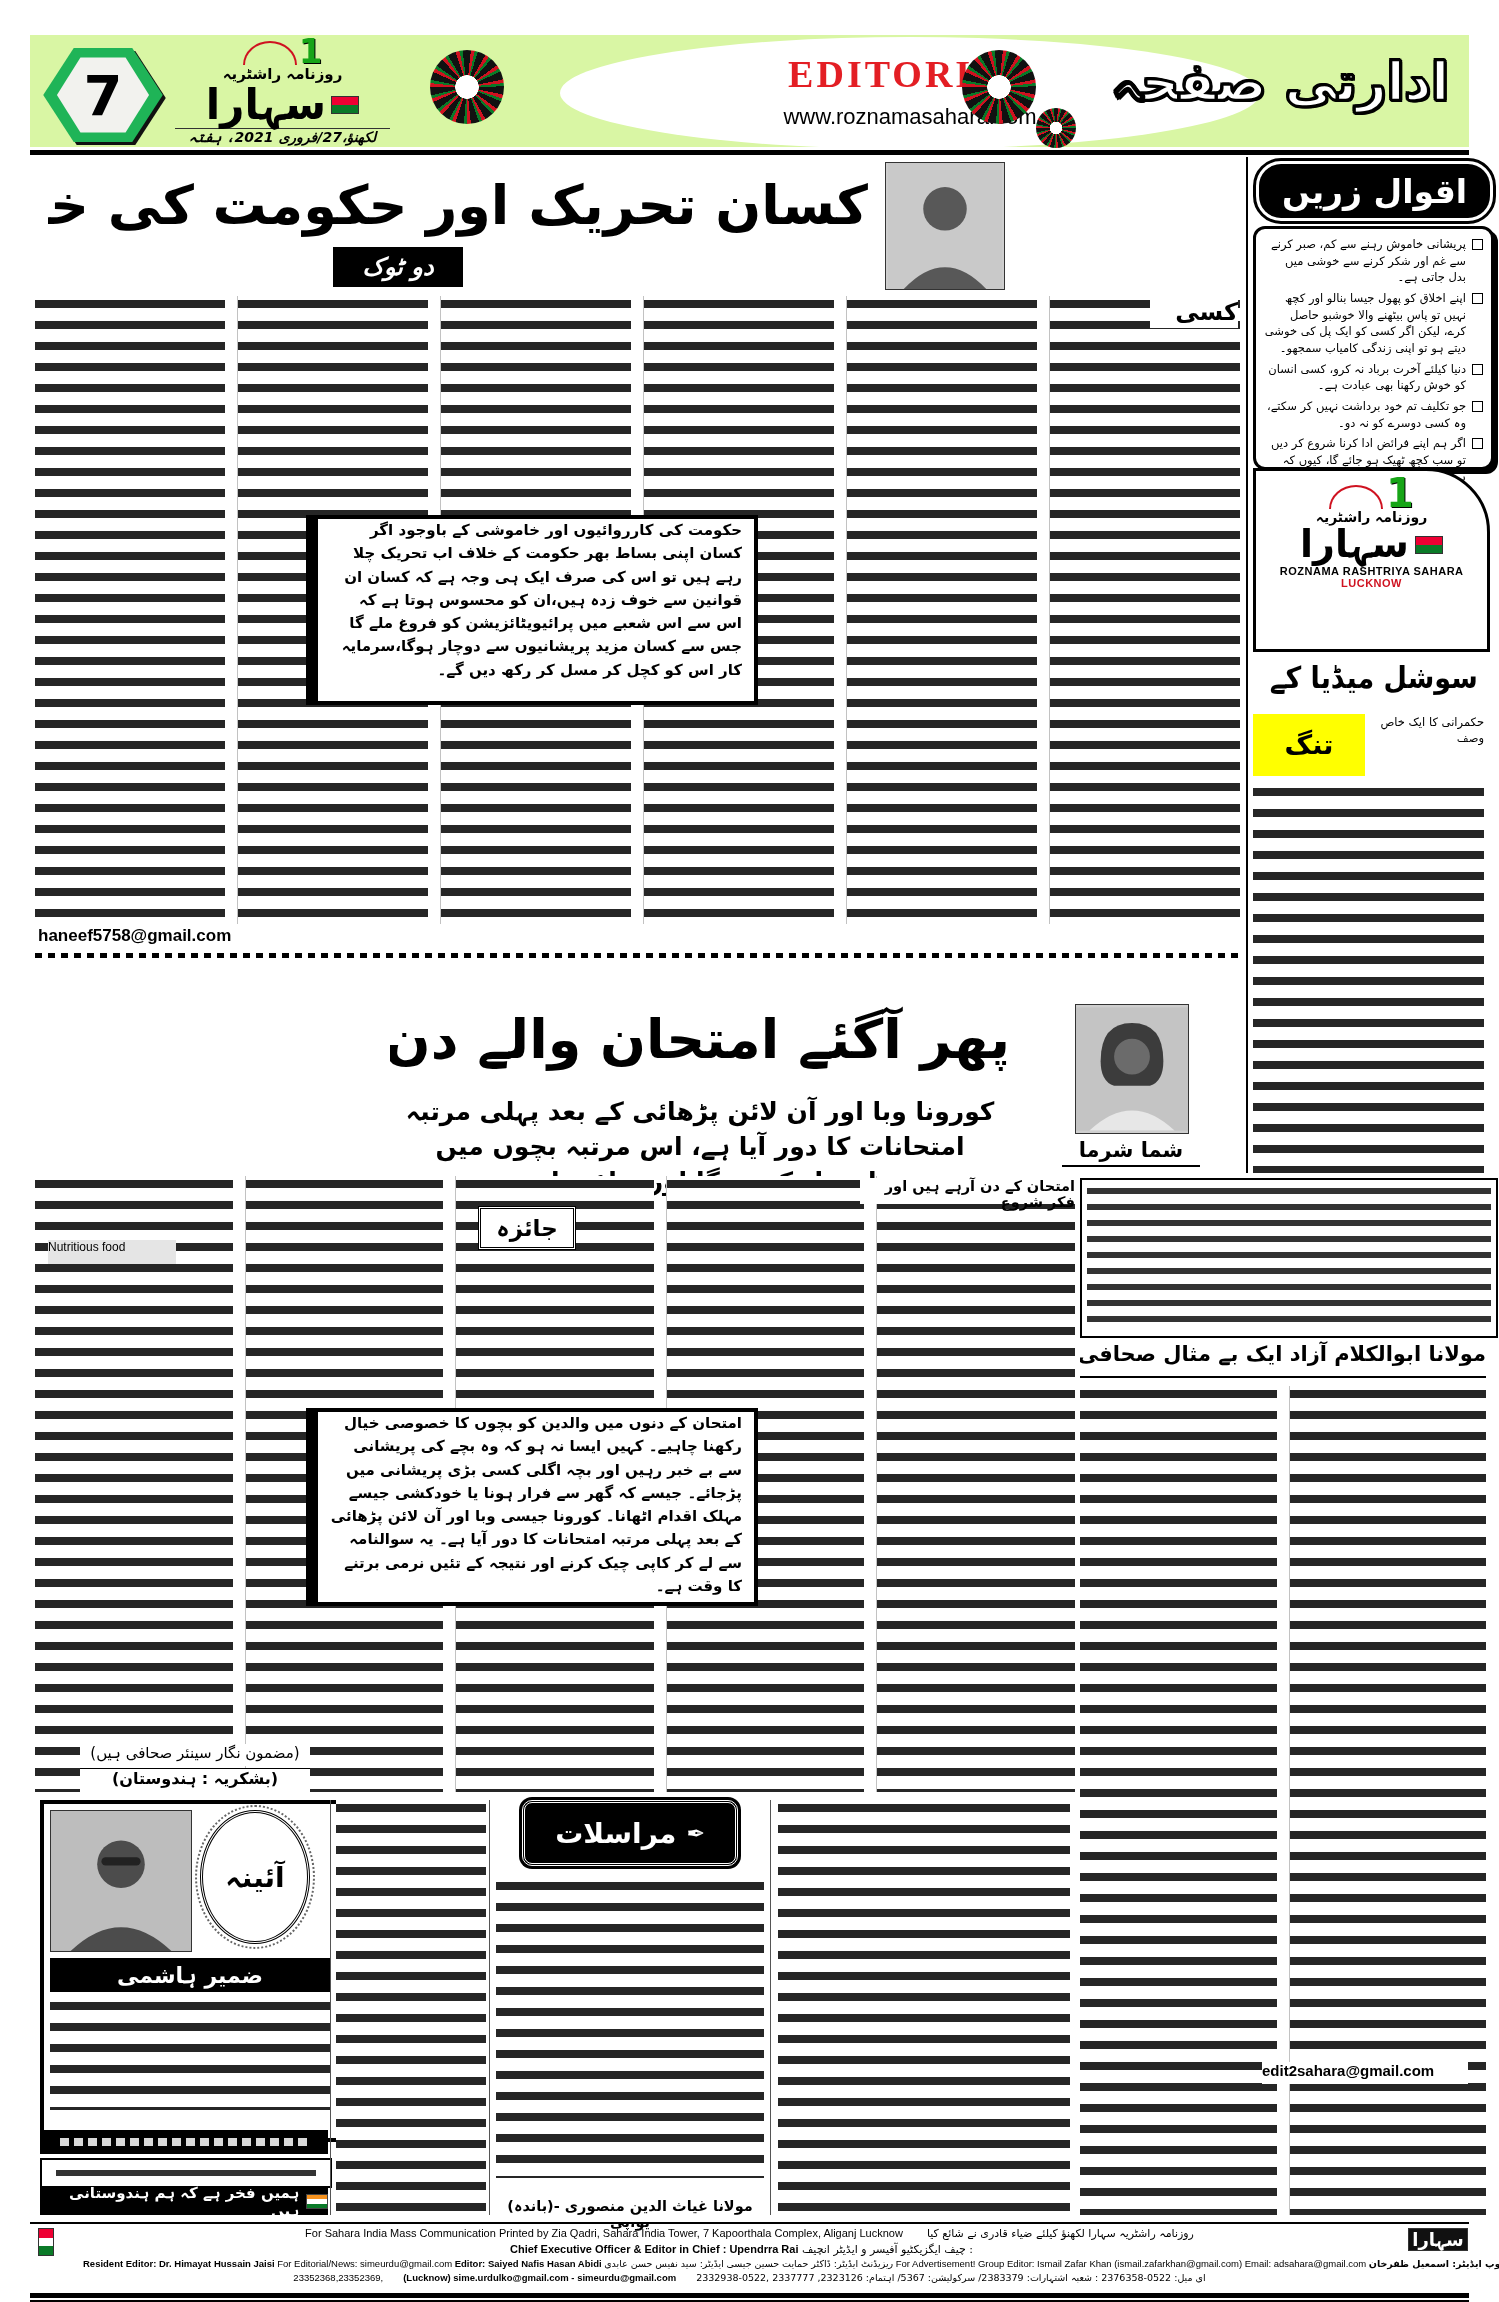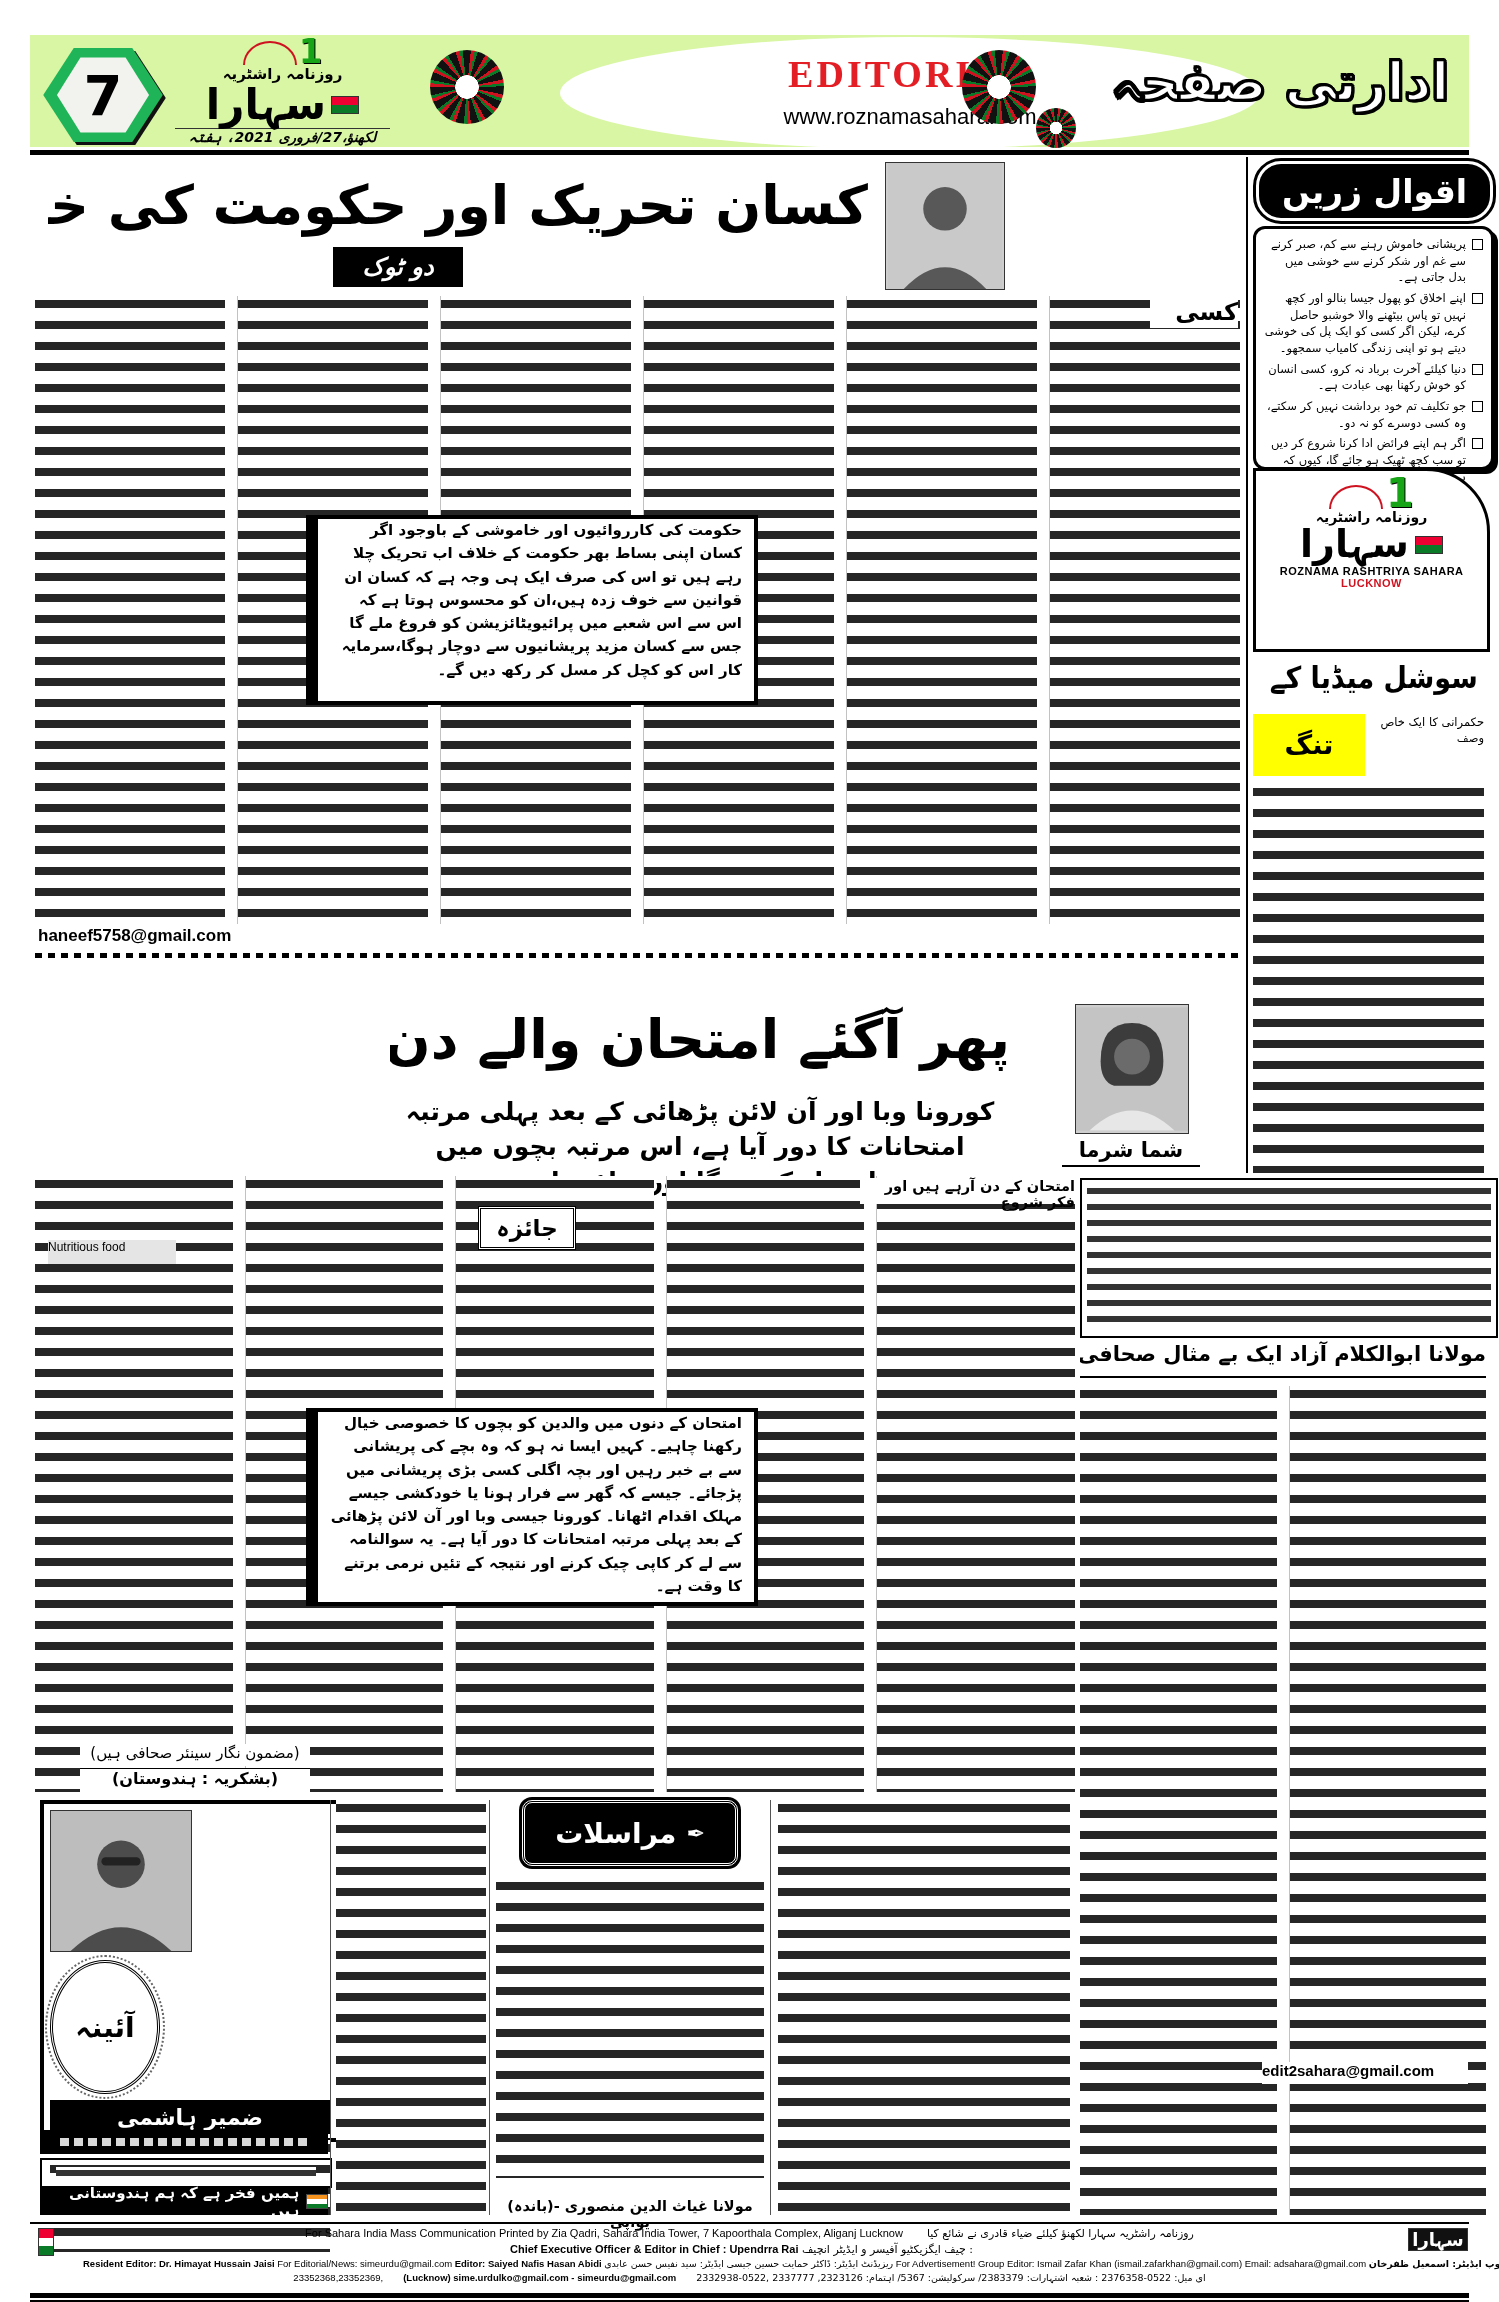--- a/index.html
+++ b/index.html
@@ -202,21 +202,21 @@
   </div>
 
   <div class="abs c rtl b nowrap" style="left:1080px;top:1332px;width:406px;height:44px;font-size:21px;line-height:44px;border-bottom:2px solid #000;">مولانا ابوالکلام آزاد ایک بے مثال صحافی</div>
   <div class="abs cols" style="left:1080px;top:1386px;width:406px;height:829px;">
     <div class="col sim"></div>
     <div class="col sim"></div>
   </div>
   <div class="abs b ftxt" style="left:1262px;top:2062px;width:206px;height:22px;background:#fff;font-size:15px;">edit2sahara@gmail.com</div>
 
   <div class="abs" style="left:40px;top:1800px;width:280px;height:322px;border:4px solid #000;padding:6px;">
-    <div style="display:flex;gap:8px;flex-direction:column;">
+    <div style="display:flex;gap:8px;">
       <div class="photobox" style="width:140px;height:140px;">
         <svg width="140" height="140" viewBox="0 0 100 100">
             <rect width="100" height="100" fill="#bdbdbd"></rect>
             <circle cx="50" cy="38" r="17" fill="#4c4c4c"></circle>
             <rect x="36" y="33" width="28" height="6" rx="3" fill="#222"></rect>
             <path d="M14 100 Q50 66 86 100 Z" fill="#4c4c4c"></path>
           </svg>
       </div>
       <div class="medal" style="width:104px;height:128px;">
         <span class="rtl b" style="font-size:28px;">آئینہ</span>

